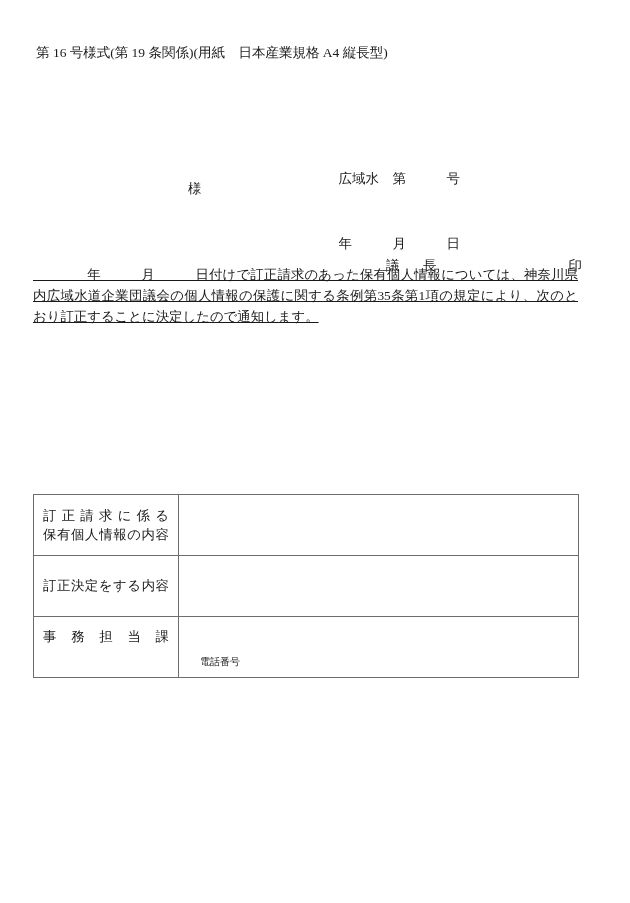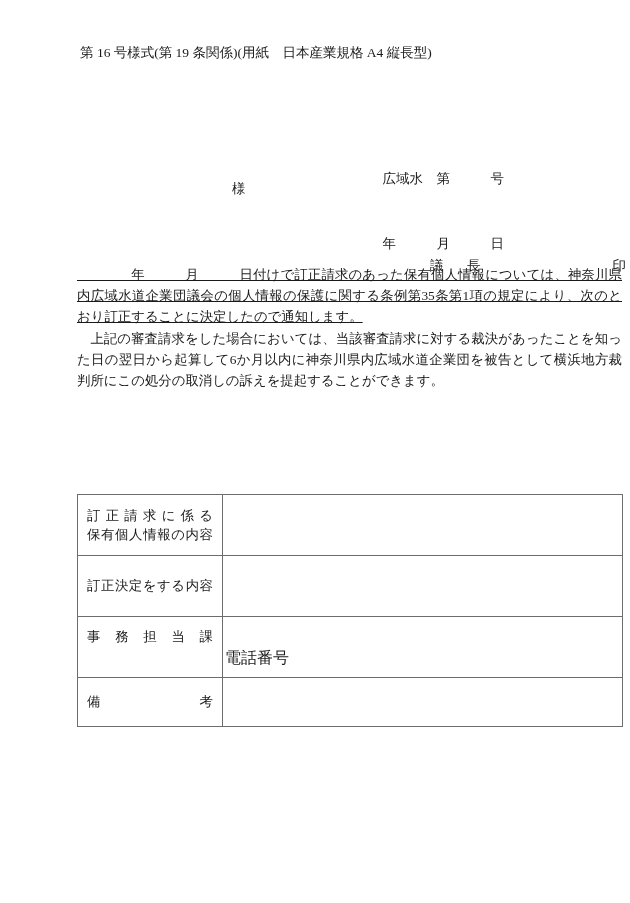--- a/index.html
+++ b/index.html
@@ -14,21 +14,20 @@
     font-family: "Liberation Serif", "DejaVu Serif", serif;
     color: #1a1a1a;
     overflow: hidden;
   }
 
   .page {
     position: absolute;
     inset: 0;
     width: 512px;
     height: 903px;
-    margin-left: 44px;
   }
 
   
   .form-no {
     position: absolute;
     left: 36px;
     top: 44px;
     font-size: 13.5px;
     line-height: 1.3;
     white-space: pre;
@@ -165,23 +164,23 @@
     text-align-last: justify;
     white-space: nowrap;
   }
 
   .value-cell {
     height: 60px;
     position: relative;
   }
   .value-inner {
     position: absolute;
-    left: 2px;
+    left: 21px;
     bottom: 8px;
-    font-size: 16px;
+    font-size: 10px;
   }
 </style>
 </head>
 <body>
 
 <div class="page">
 
   <div class="form-no">第 16 号様式(第 19 条関係)(用紙　日本産業規格 A4 縦長型)</div>
 
 
@@ -194,21 +193,20 @@
 
   <div class="issuer">
     <span class="issuer-line officer">
       <span class="officer-title">議　長</span>
       <span class="officer-seal">印</span>
     </span>
   </div>
 
   <div class="body-text">
     <p class="para first">　　　　年　　　月　　　日付けで訂正請求のあった保有個人情報については、神奈川県内広域水道企業団議会の個人情報の保護に関する条例第35条第1項の規定により、次のとおり訂正することに決定したので通知します。</p>
-    <p class="para">上記の審査請求をした場合においては、当該審査請求に対する裁決があったことを知った日の翌日から起算して6か月以内に神奈川県内広域水道企業団を被告として横浜地方裁判所にこの処分の取消しの訴えを提起することができます。</p>
   </div>
 
   <table class="form-table">
     <colgroup>
       <col class="col-label">
       <col class="col-value">
     </colgroup>
     <tbody>
       <tr>
         <td class="label-cell">
@@ -238,26 +236,16 @@
         <td class="label-cell">
           <div class="label-inner one-line" style="top:34%;">
             <span>事務担当課</span>
           </div>
         </td>
         <td class="value-cell">
           <div class="value-inner">電話番号</div>
         </td>
       </tr>
 
-      <tr>
-        <td class="label-cell tall">
-          <div class="label-inner one-line">
-            <span>備考</span>
-          </div>
-        </td>
-        <td class="value-cell" style="height:48px;">
-          <div class="value-inner"></div>
-        </td>
-      </tr>
     </tbody>
   </table>
 
 </div>
 
 </body></html>

